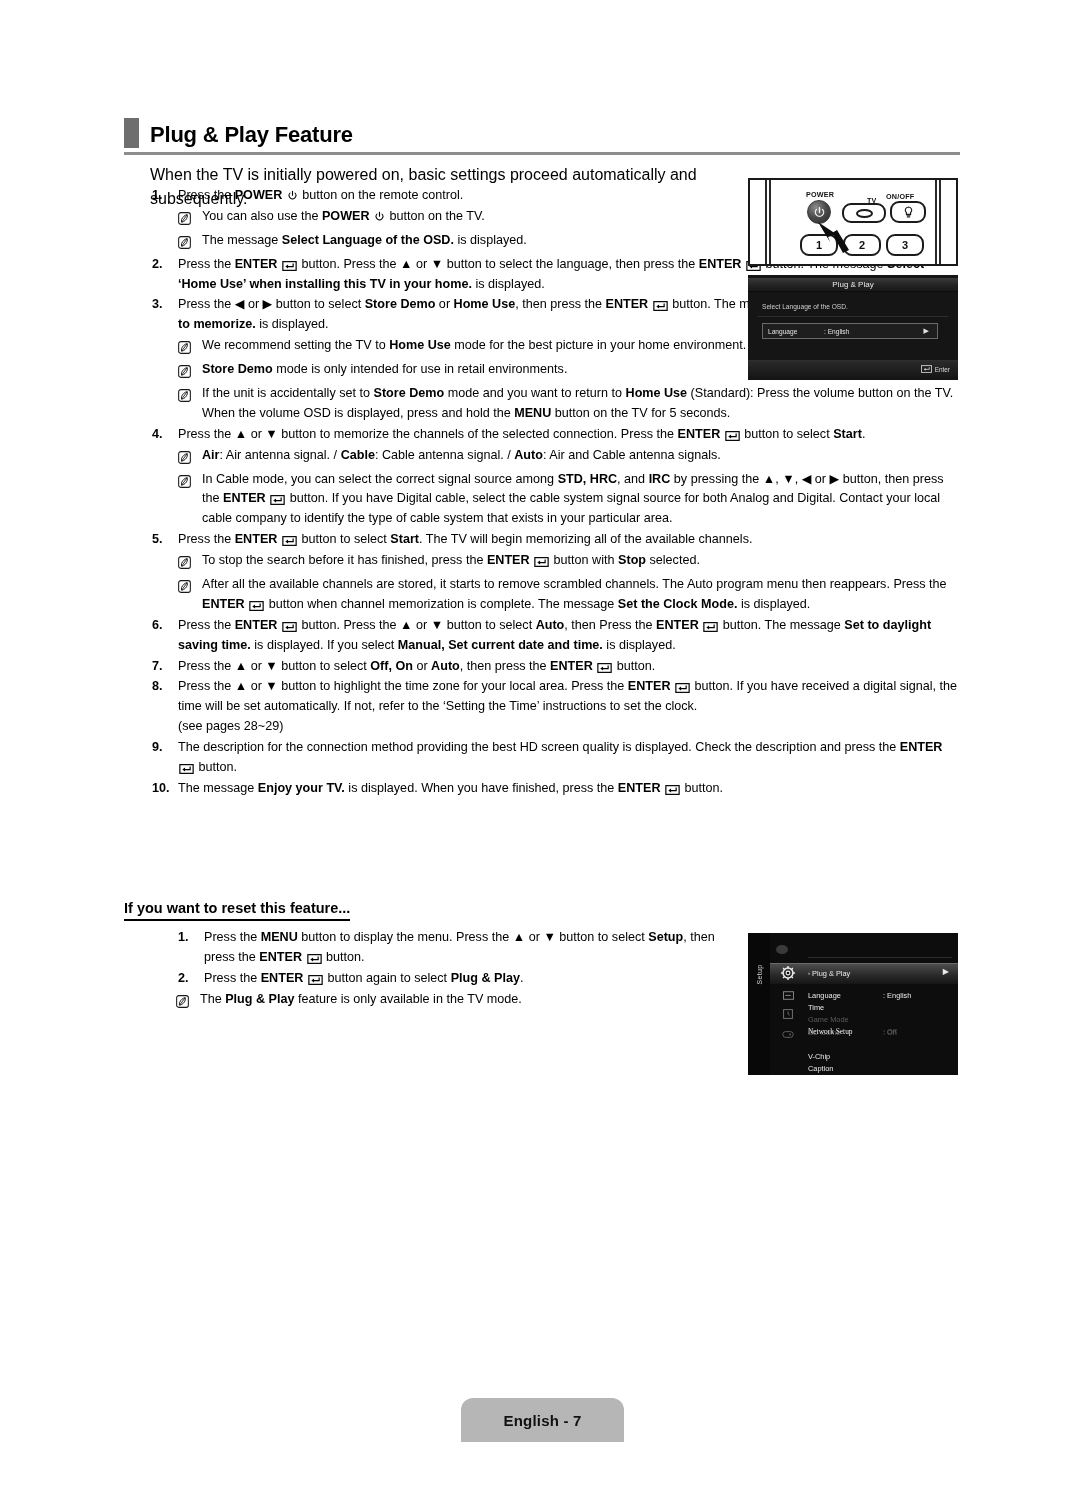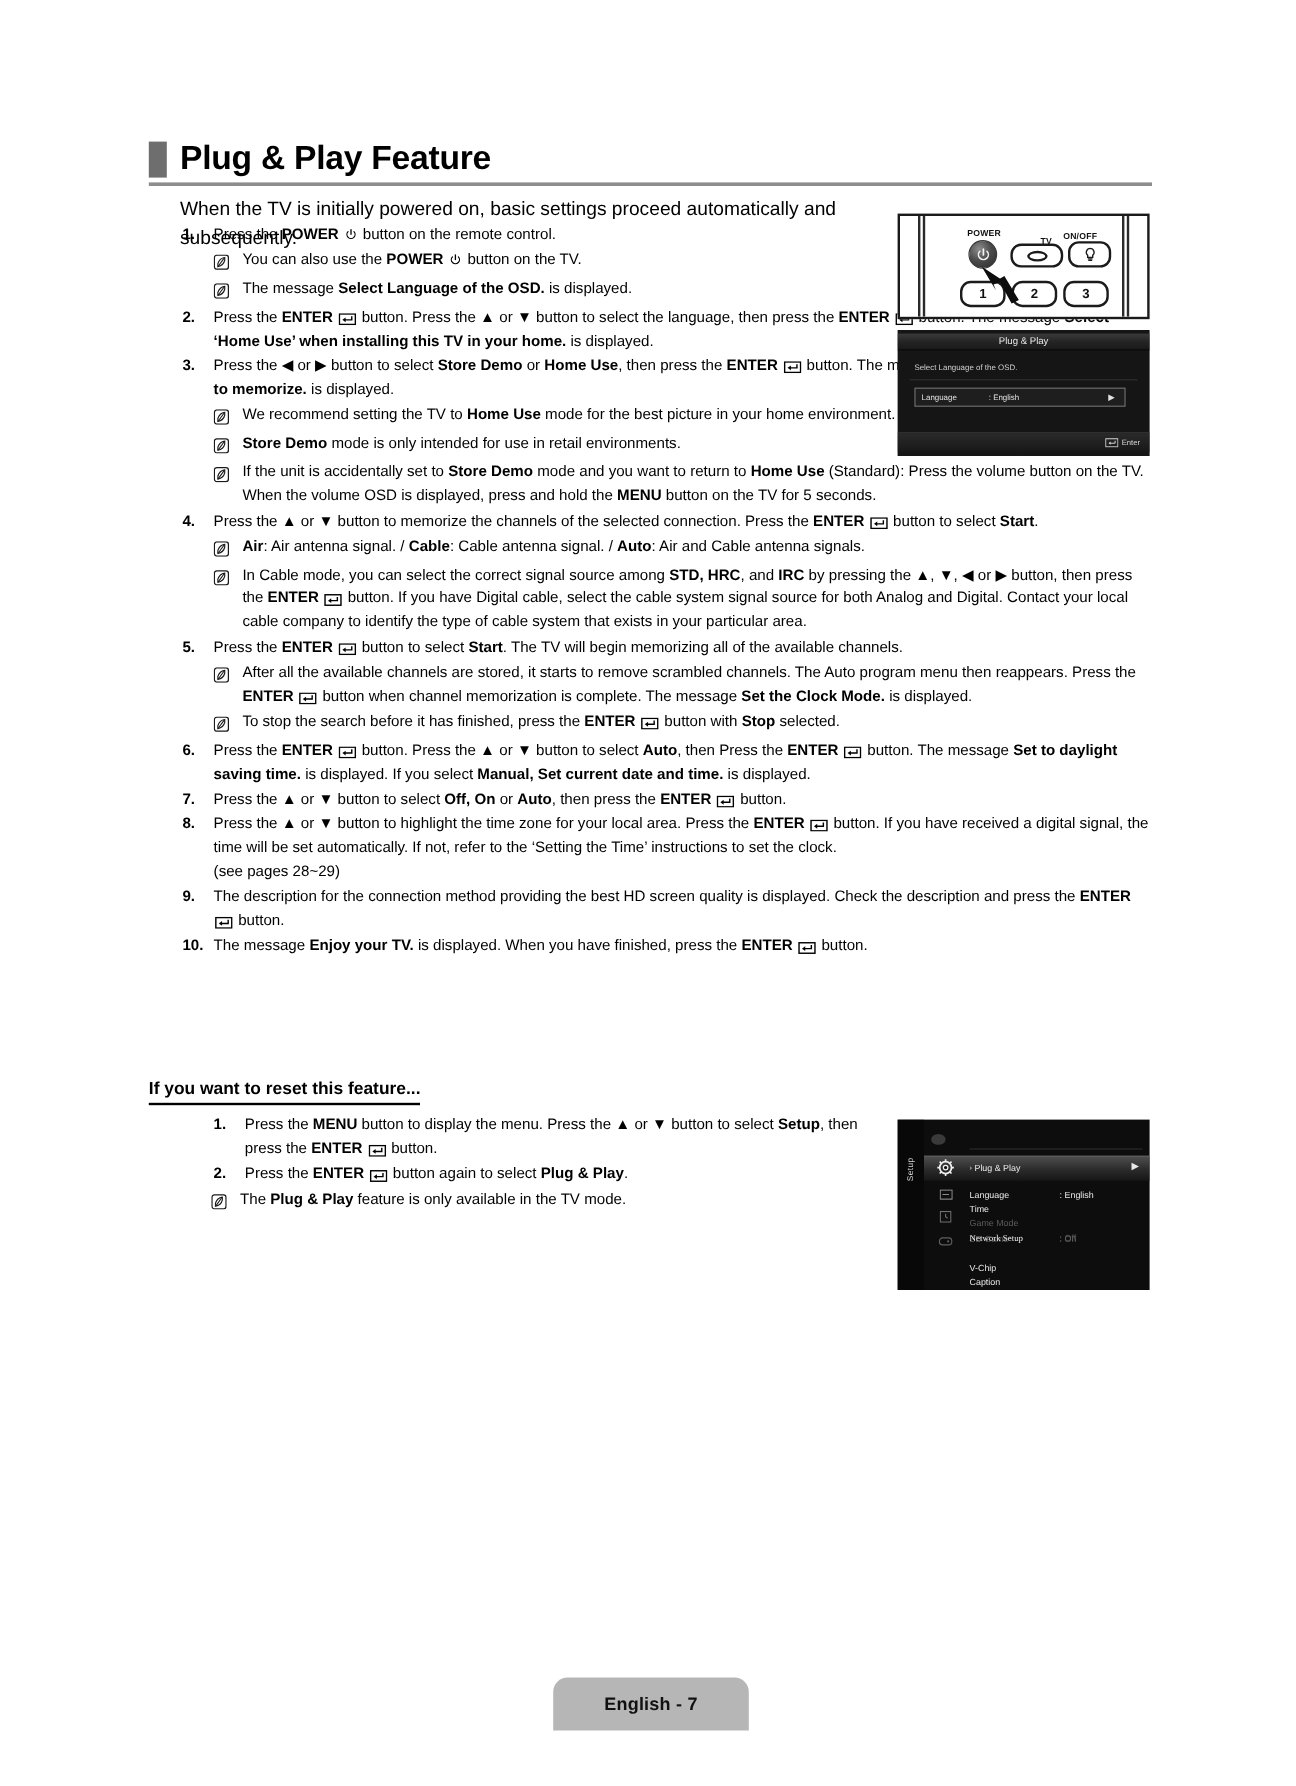--- a/index.html
+++ b/index.html
@@ -23,21 +23,21 @@
     width: 836px;
   }
   .header-row { display: flex; align-items: flex-end; }
   .header-bar {
     width: 15px; height: 30px;
     background: #6e6e6e;
     flex: none;
     margin-right: 11px;
   }
   .header-title {
-    font-size: 28px;
+    font-size: 22px;
     font-weight: bold;
     letter-spacing: -0.2px;
     line-height: 1;
     padding-bottom: 2px;
     color: #000;
   }
   .header-rule {
     margin-top: 4px;
     height: 3px;
     background: #8d8d8d;
@@ -418,37 +418,37 @@
             <path d="M12 2.7 V6.1 H5.2" stroke="#000" stroke-width="1.3" fill="none"></path>
             <path d="M6.4 3.9 L3.4 6.1 L6.4 8.3 Z" fill="#000"></path>
           </svg> button to select <b>Start</b>. The TV will begin memorizing all of the available channels.</div>
       </div>
       <div class="note">
         <div class="note-icon"><svg class="memo-ico" width="13" height="13" viewBox="0 0 16 16">
             <rect x="0.8" y="0.8" width="14.4" height="14.4" rx="2.6" fill="none" stroke="#1a1a1a" stroke-width="1.3"></rect>
             <path d="M11.4 3.2 C8.6 3.6 5.4 6.2 4.4 9.4 L4.4 12.6 C7.6 12.0 10.6 9.4 11.4 6.2 Z" fill="none" stroke="#1a1a1a" stroke-width="1.2"></path>
             <path d="M4.6 12.4 L11.0 3.6" stroke="#1a1a1a" stroke-width="1.1"></path>
           </svg></div>
+        <div class="note-text">To stop the search before it has finished, press the <b>ENTER</b> <svg class="enter-ico" width="15" height="10" viewBox="0 0 16 11">
+            <rect x="0.7" y="0.7" width="14.6" height="9.6" fill="none" stroke="#000" stroke-width="1.3"></rect>
+            <path d="M12 2.7 V6.1 H5.2" stroke="#000" stroke-width="1.3" fill="none"></path>
+            <path d="M6.4 3.9 L3.4 6.1 L6.4 8.3 Z" fill="#000"></path>
+          </svg> button with <b>Stop</b> selected.</div>
+      </div>
+      <div class="note">
+        <div class="note-icon"><svg class="memo-ico" width="13" height="13" viewBox="0 0 16 16">
+            <rect x="0.8" y="0.8" width="14.4" height="14.4" rx="2.6" fill="none" stroke="#1a1a1a" stroke-width="1.3"></rect>
+            <path d="M11.4 3.2 C8.6 3.6 5.4 6.2 4.4 9.4 L4.4 12.6 C7.6 12.0 10.6 9.4 11.4 6.2 Z" fill="none" stroke="#1a1a1a" stroke-width="1.2"></path>
+            <path d="M4.6 12.4 L11.0 3.6" stroke="#1a1a1a" stroke-width="1.1"></path>
+          </svg></div>
         <div class="note-text">After all the available channels are stored, it starts to remove scrambled channels. The Auto program menu then reappears. Press the <b>ENTER</b> <svg class="enter-ico" width="15" height="10" viewBox="0 0 16 11">
             <rect x="0.7" y="0.7" width="14.6" height="9.6" fill="none" stroke="#000" stroke-width="1.3"></rect>
             <path d="M12 2.7 V6.1 H5.2" stroke="#000" stroke-width="1.3" fill="none"></path>
             <path d="M6.4 3.9 L3.4 6.1 L6.4 8.3 Z" fill="#000"></path>
           </svg> button when channel memorization is complete. The message <b>Set the Clock Mode.</b> is displayed.</div>
-      </div>
-      <div class="note">
-        <div class="note-icon"><svg class="memo-ico" width="13" height="13" viewBox="0 0 16 16">
-            <rect x="0.8" y="0.8" width="14.4" height="14.4" rx="2.6" fill="none" stroke="#1a1a1a" stroke-width="1.3"></rect>
-            <path d="M11.4 3.2 C8.6 3.6 5.4 6.2 4.4 9.4 L4.4 12.6 C7.6 12.0 10.6 9.4 11.4 6.2 Z" fill="none" stroke="#1a1a1a" stroke-width="1.2"></path>
-            <path d="M4.6 12.4 L11.0 3.6" stroke="#1a1a1a" stroke-width="1.1"></path>
-          </svg></div>
-        <div class="note-text">To stop the search before it has finished, press the <b>ENTER</b> <svg class="enter-ico" width="15" height="10" viewBox="0 0 16 11">
-            <rect x="0.7" y="0.7" width="14.6" height="9.6" fill="none" stroke="#000" stroke-width="1.3"></rect>
-            <path d="M12 2.7 V6.1 H5.2" stroke="#000" stroke-width="1.3" fill="none"></path>
-            <path d="M6.4 3.9 L3.4 6.1 L6.4 8.3 Z" fill="#000"></path>
-          </svg> button with <b>Stop</b> selected.</div>
       </div>
       <div class="step">
         <div class="step-num">6.</div>
         <div class="step-text">Press the <b>ENTER</b> <svg class="enter-ico" width="15" height="10" viewBox="0 0 16 11">
             <rect x="0.7" y="0.7" width="14.6" height="9.6" fill="none" stroke="#000" stroke-width="1.3"></rect>
             <path d="M12 2.7 V6.1 H5.2" stroke="#000" stroke-width="1.3" fill="none"></path>
             <path d="M6.4 3.9 L3.4 6.1 L6.4 8.3 Z" fill="#000"></path>
           </svg> button. Press the ▲ or ▼ button to select <b>Auto</b>, then Press the <b>ENTER</b> <svg class="enter-ico" width="15" height="10" viewBox="0 0 16 11">
             <rect x="0.7" y="0.7" width="14.6" height="9.6" fill="none" stroke="#000" stroke-width="1.3"></rect>
             <path d="M12 2.7 V6.1 H5.2" stroke="#000" stroke-width="1.3" fill="none"></path>

